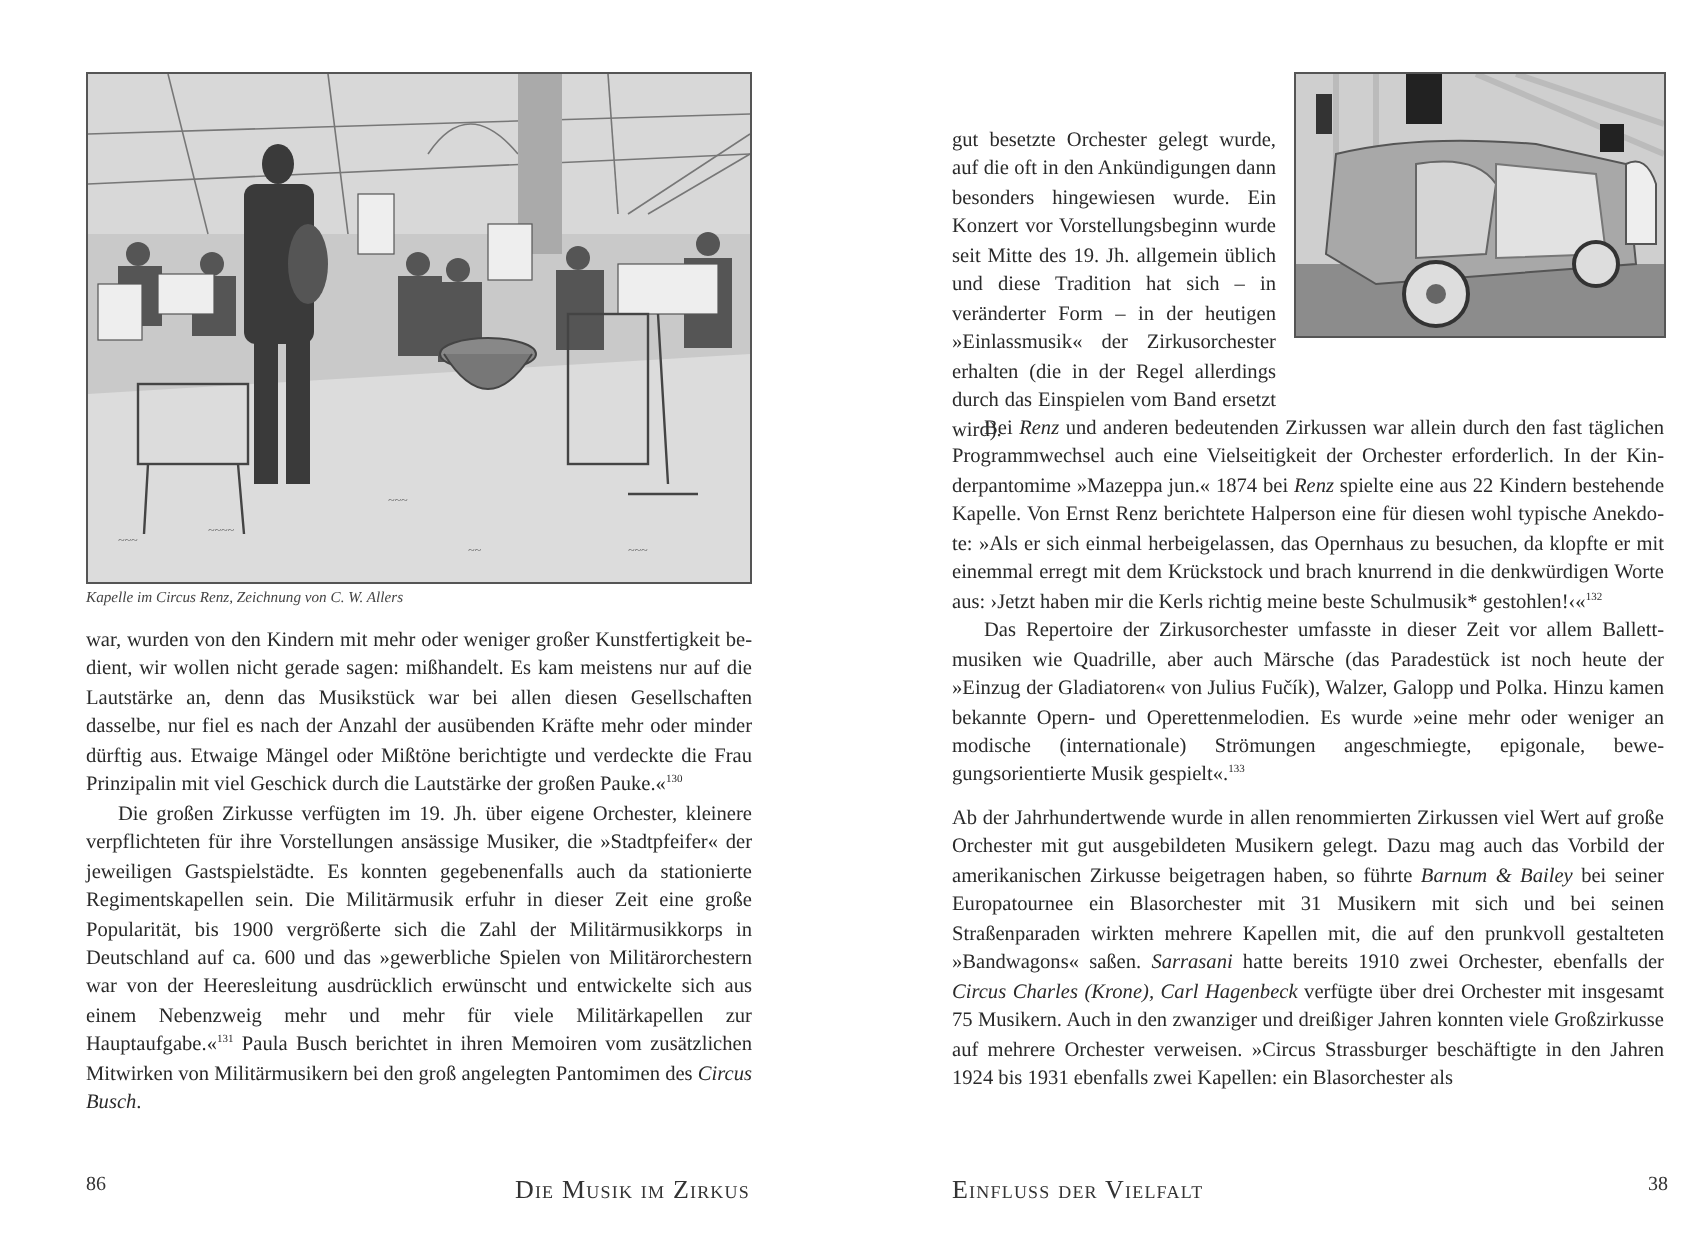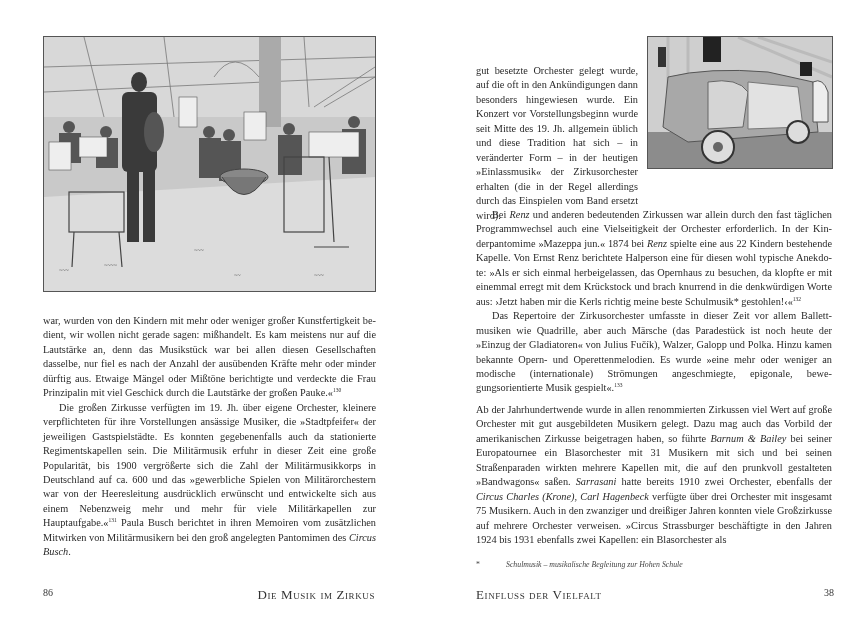--- a/index.html
+++ b/index.html
@@ -102,20 +102,21 @@
       </g>
       <g fill="#666" font-size="6" font-style="italic">
         <text x="15" y="235">~~~</text>
           <text x="60" y="230">~~~~</text>
           <text x="150" y="215">~~~</text>
         <text x="190" y="240">~~</text>
           <text x="270" y="240">~~~</text>
       </g>
     </svg>
   </div>
+  <div class="caption caption-left">Kapelle im Circus Renz, Zeichnung von C. W. Allers</div>
 
   <div class="text left-text">
     <p><span>war, wurden von den Kindern mit mehr oder weniger großer Kunstfertigkeit be­dient, wir wollen nicht gerade sagen: mißhandelt. Es kam meistens nur auf die Lautstärke an, denn das Musikstück war bei allen diesen Gesellschaften dasselbe, nur fiel es nach der Anzahl der ausübenden Kräfte mehr oder minder dürftig aus. Etwaige Mängel oder Mißtöne berichtigte und verdeckte die Frau Prinzipalin mit viel Geschick durch die Lautstärke der großen Pauke.«</span><sup>130</sup></p>
     <p class="indent"><span>Die großen Zirkusse verfügten im 19. Jh. über eigene Orchester, kleinere ver­pflichteten für ihre Vorstellungen ansässige Musiker, die »Stadtpfeifer« der jewei­ligen Gastspielstädte. Es konnten gegebenenfalls auch da stationierte Regiments­kapellen sein. Die Militärmusik erfuhr in dieser Zeit eine große Popularität, bis 1900 vergrößerte sich die Zahl der Militärmusikkorps in Deutschland auf ca. 600 und das »gewerbliche Spielen von Militärorchestern war von der Heeresleitung ausdrücklich erwünscht und entwickelte sich aus einem Nebenzweig mehr und mehr für viele Militärkapellen zur Hauptaufgabe.«</span><sup>131</sup><span> Paula Busch berichtet in ih­ren Memoiren vom zusätzlichen Mitwirken von Militärmusikern bei den groß an­gelegten Pantomimen des </span><i>Circus Busch</i><span>.</span></p>
   </div>
 
   <div class="folio left-folio">86</div>
   <div class="running-head left-head">Die Musik im Zirkus</div>
 </div>
 
@@ -149,19 +150,16 @@
 
   <div class="text right-text">
     <p class="indent"><span>Bei </span><i>Renz</i><span> und anderen bedeutenden Zirkussen war allein durch den fast täglichen Programmwechsel auch eine Vielseitigkeit der Orchester erforderlich. In der Kin­derpantomime »Mazeppa jun.« 1874 bei </span><i>Renz</i><span> spielte eine aus 22 Kindern bestehende Kapelle. Von Ernst Renz berichtete Halperson eine für diesen wohl typische Anekdo­te: »Als er sich einmal herbeigelassen, das Opernhaus zu besuchen, da klopfte er mit einemmal erregt mit dem Krückstock und brach knurrend in die denkwürdigen Worte aus: ›Jetzt haben mir die Kerls richtig meine beste Schulmusik* gestohlen!‹«</span><sup>132</sup></p>
     <p class="indent"><span>Das Repertoire der Zirkusorchester umfasste in dieser Zeit vor allem Ballett­musiken wie Quadrille, aber auch Märsche (das Paradestück ist noch heute der »Einzug der Gladiatoren« von Julius Fučík), Walzer, Galopp und Polka. Hinzu kamen bekannte Opern- und Operettenmelodien. Es wurde »eine mehr oder we­niger an modische (internationale) Strömungen angeschmiegte, epigonale, bewe­gungsorientierte Musik gespielt«.</span><sup>133</sup></p>
   </div>
 
   <div class="text right-bottom-text">
     <p><span>Ab der Jahrhundertwende wurde in allen renommierten Zirkussen viel Wert auf große Orchester mit gut ausgebildeten Musikern gelegt. Dazu mag auch das Vor­bild der amerikanischen Zirkusse beigetragen haben, so führte </span><i>Barnum &amp; Bailey</i><span> bei seiner Europatournee ein Blasorchester mit 31 Musikern mit sich und bei sei­nen Straßenparaden wirkten mehrere Kapellen mit, die auf den prunkvoll gestal­teten »Bandwagons« saßen. </span><i>Sarrasani</i><span> hatte bereits 1910 zwei Orchester, ebenfalls der </span><i>Circus Charles (Krone), Carl Hagenbeck</i><span> verfügte über drei Orchester mit ins­gesamt 75 Musikern. Auch in den zwanziger und dreißiger Jahren konnten viele Großzirkusse auf mehrere Orchester verweisen. »Circus Strassburger beschäf­tigte in den Jahren 1924 bis 1931 ebenfalls zwei Kapellen: ein Blasorchester als</span></p>
   </div>
 
-  <div class="footnote">
-    <span class="mark">*</span><span>Schulmusik – musikalische Begleitung zur Hohen Schule</span>
-  </div>
 
   <div class="running-head right-head">Einfluss der Vielfalt</div>
   <div class="folio right-folio">38</div>
 </div>
 
 </body></html>

